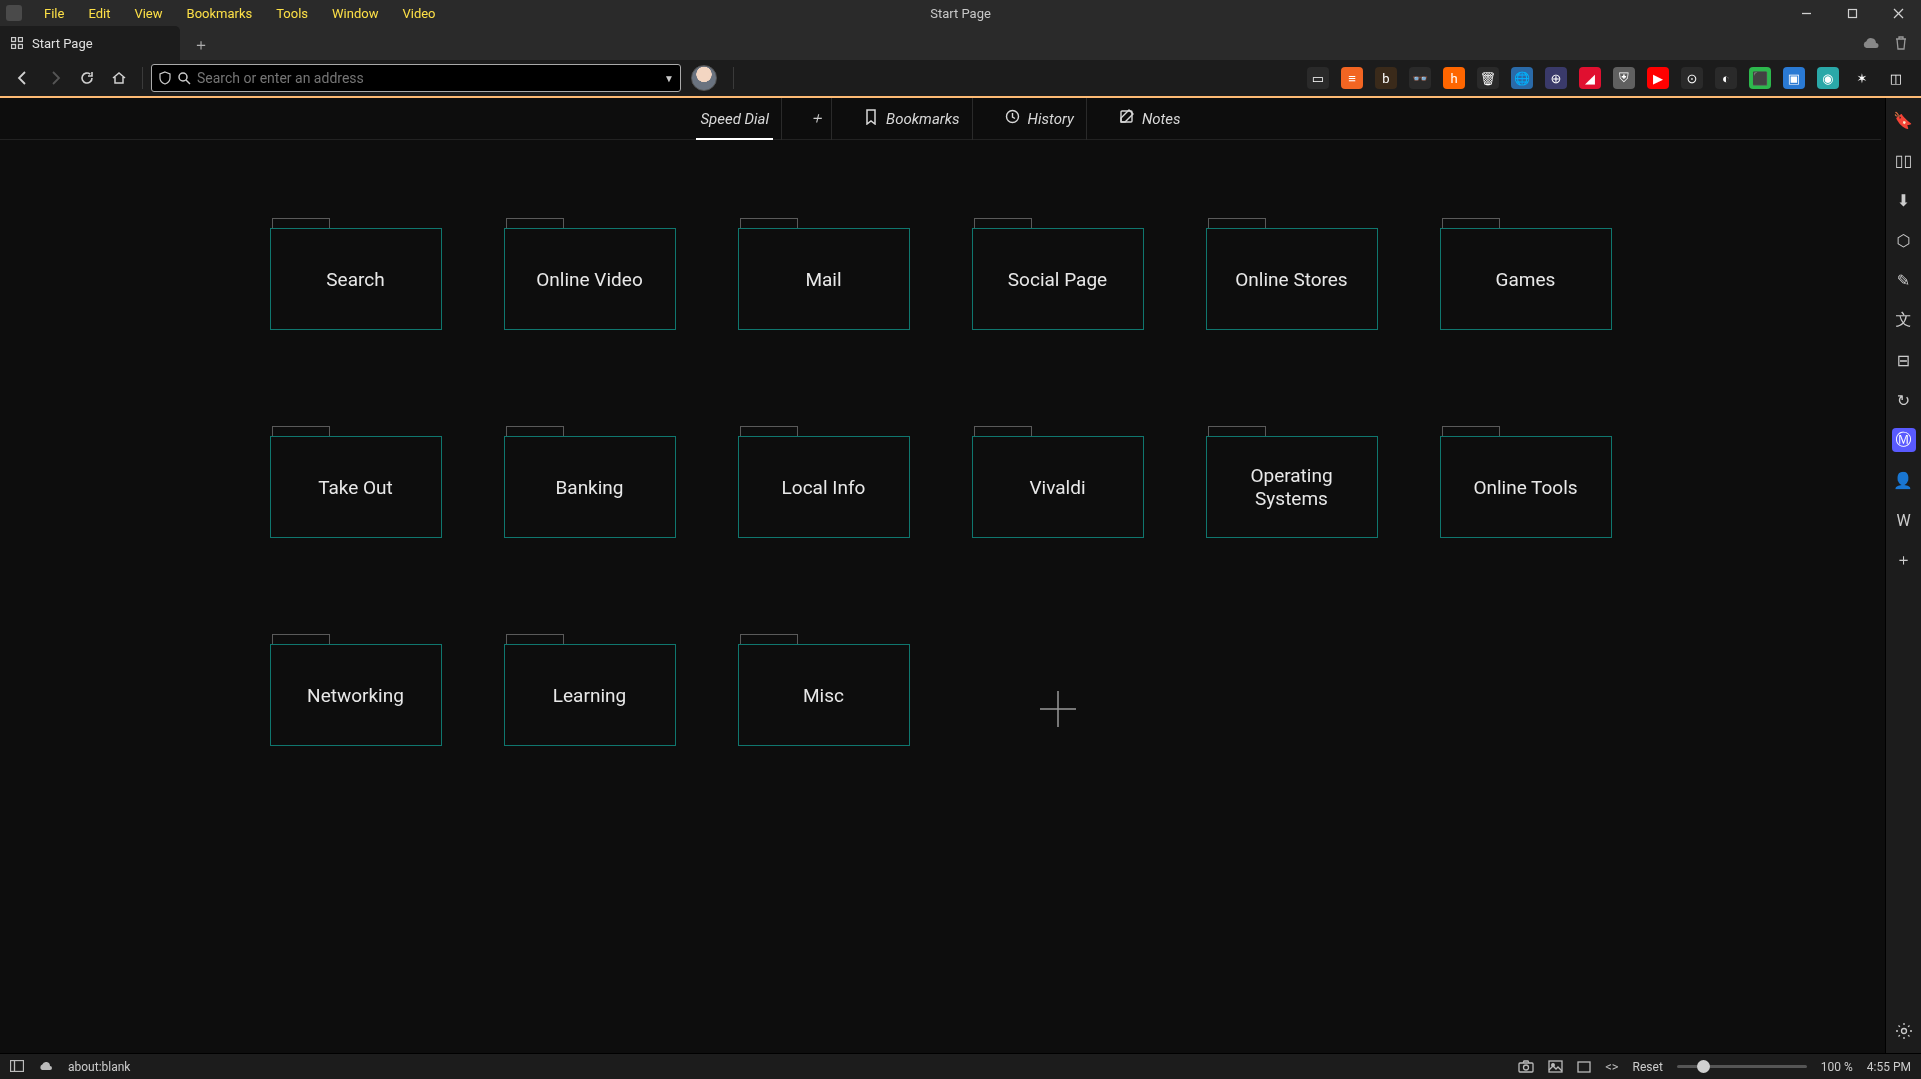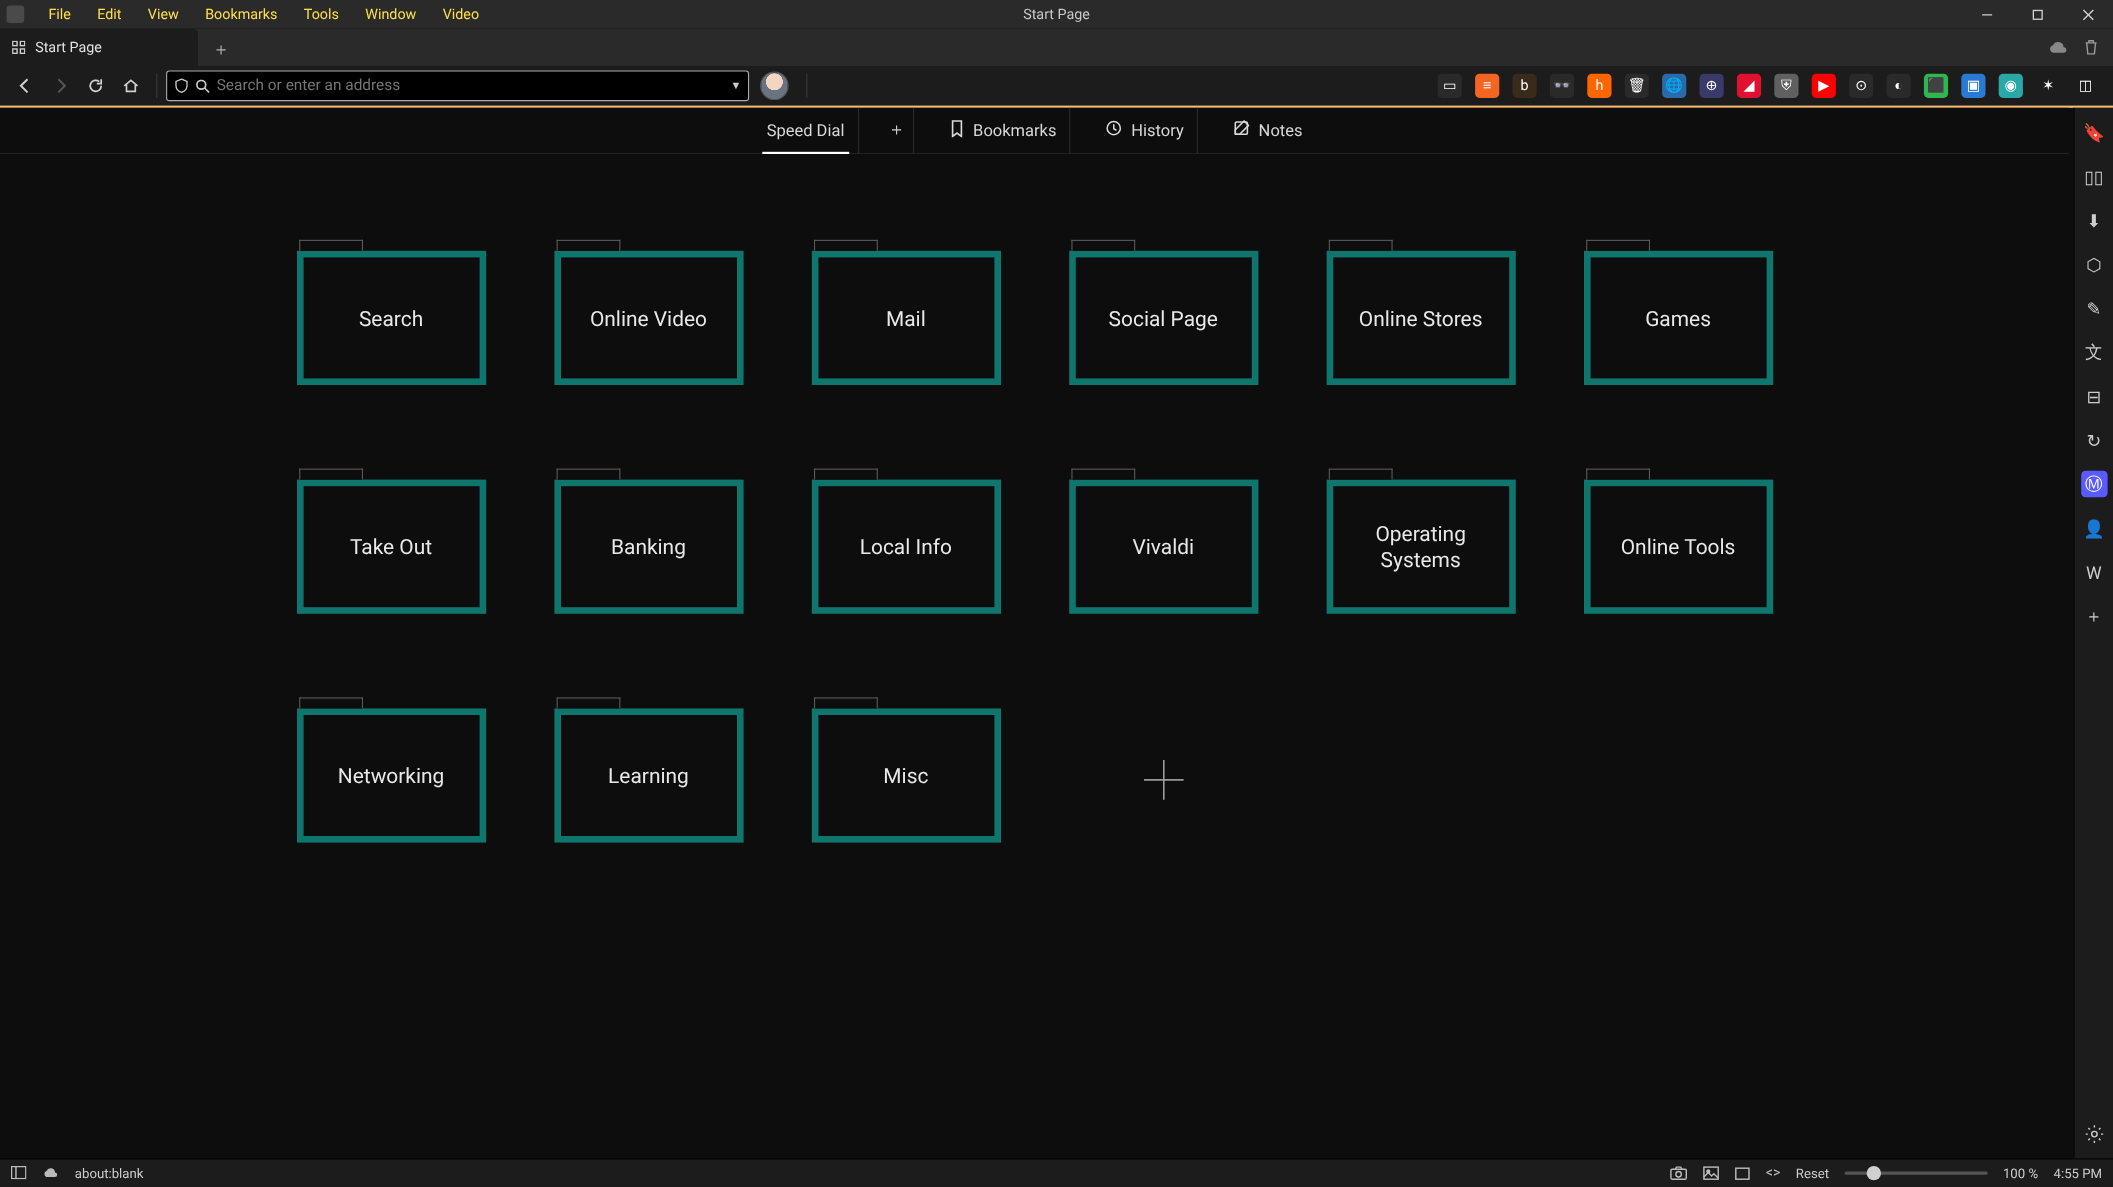--- a/index.html
+++ b/index.html
@@ -193,20 +193,21 @@
     .sp-nav {
       height: 42px;
       display: flex;
       align-items: center;
       justify-content: center;
       gap: 20px;
       background: #0d0d0d;
       position: relative;
       border-bottom: 1px solid #222;
       margin: 0 40px 0 0;
+      font-style: italic;
     }
     .sp-nav .sp-tab {
       display: flex;
       align-items: center;
       gap: 8px;
       padding: 0 12px;
       height: 42px;
       color: #d8d8d8;
       font-size: 15px;
       position: relative;
@@ -262,22 +263,22 @@
       top: -10px;
       left: 2px;
       width: 58px;
       height: 10px;
       border: 1px solid #5a5a5a;
       border-bottom: none;
       background: #0d0d0d;
     }
     .sd-folder .fbody {
       width: 100%;
-      height: 122px;
-      border: 6px solid #0f766e;
+      height: 102px;
+      border: 1px solid #0f766e;
       display: flex;
       align-items: center;
       justify-content: center;
       text-align: center;
       font-size: 19px;
       font-weight: 400;
       padding: 0 10px;
       background: #0d0d0d;
     }
     .sd-add {

